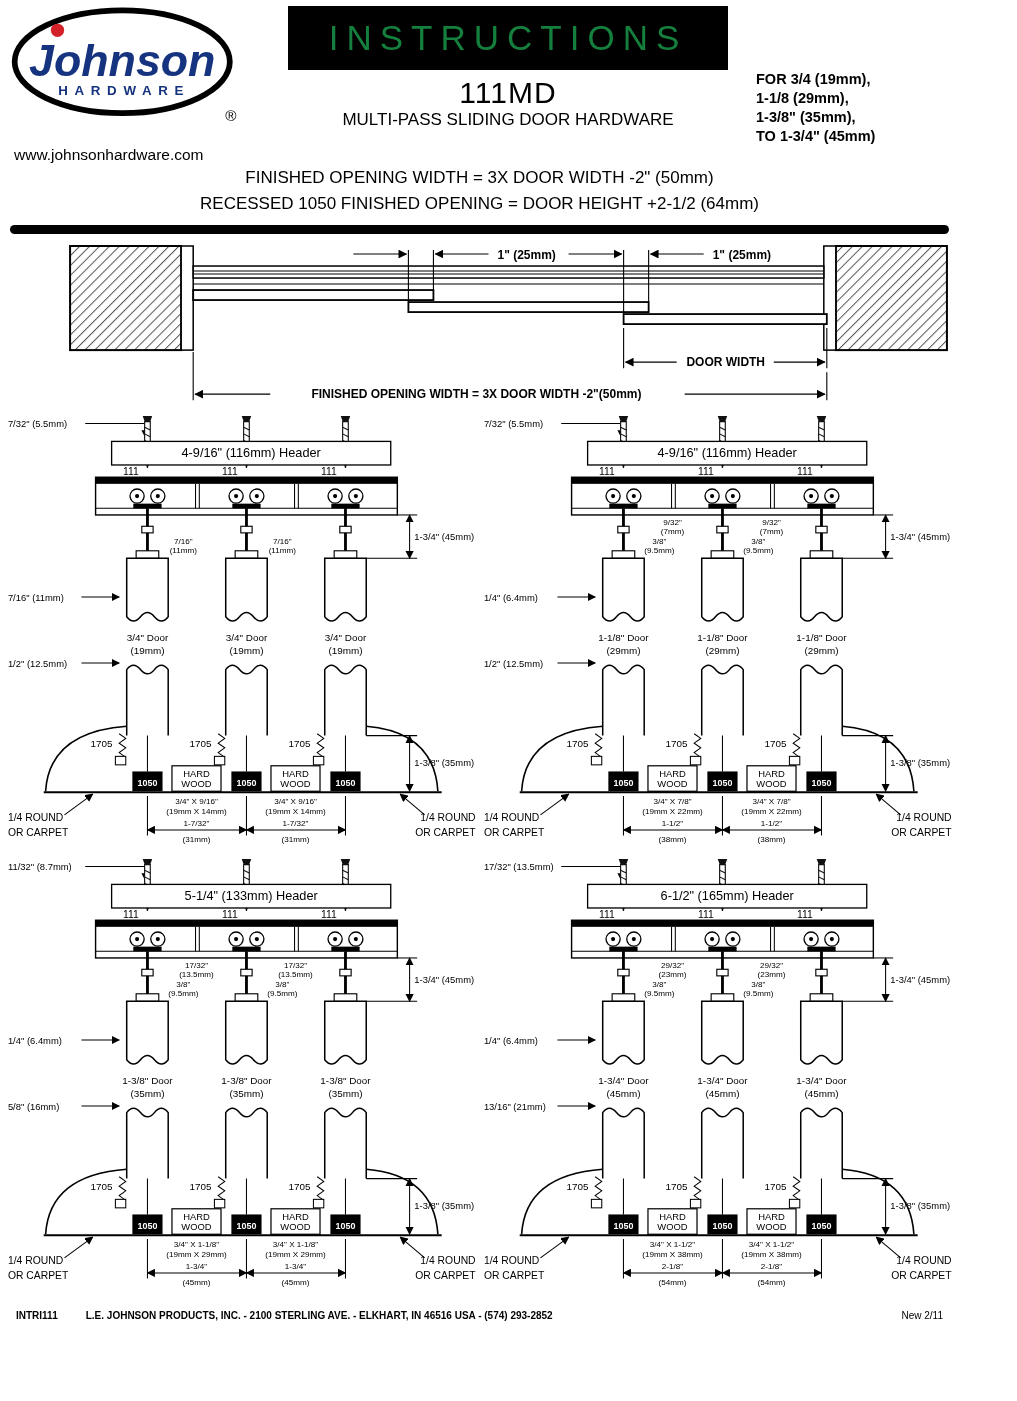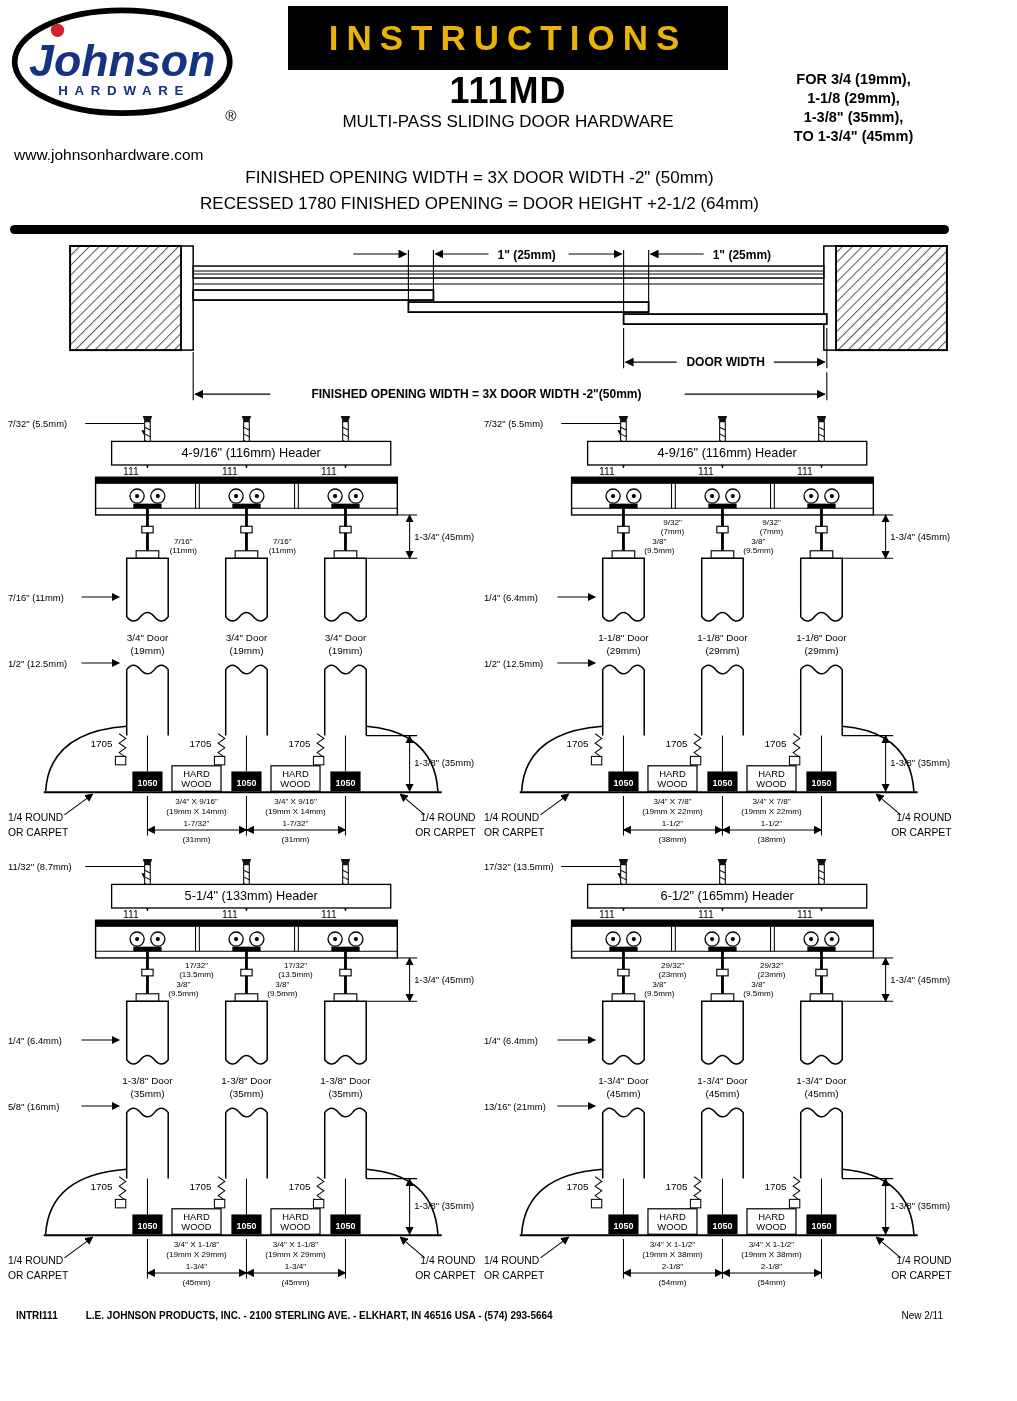--- a/index.html
+++ b/index.html
@@ -9,24 +9,24 @@
 
   
   .hdr{display:flex;align-items:flex-start;padding:2px 8px 0}
   .logo-col{width:252px;flex:0 0 auto}
   .logo{width:238px;height:120px;display:block}
   .logo-name{font-family:"Liberation Sans",sans-serif;font-style:italic;font-weight:700;font-size:47px;fill:#16337f;text-anchor:middle}
   .logo-sub{font-family:"Liberation Sans",sans-serif;font-weight:700;font-size:14px;fill:#16337f;letter-spacing:7px;text-anchor:middle}
   .logo-reg{font-size:16px;text-anchor:middle}
   .website{font-size:15.5px;margin-top:20px;padding-left:6px}
   .hdr-center{flex:1;text-align:center}
-  .banner{display:inline-block;background:#000;color:#eab308;font-weight:700;font-size:35px;letter-spacing:8px;padding:9px 38px;border:3px solid #000}
-  .model{font-size:36px;font-weight:700;margin-top:0;letter-spacing:1px}
+  .banner{display:inline-block;background:#000;color:#15803d;font-weight:400;font-size:35px;letter-spacing:8px;padding:9px 38px;border:3px solid #000}
+  .model{font-size:30px;font-weight:400;margin-top:6px;letter-spacing:1px}
   .sub0{font-size:17px;}
-  .for-box{width:195px;flex:0 0 auto;font-weight:700;font-size:14.5px;text-align:center;padding-top:64px;line-height:1.32}
+  .for-box{width:195px;flex:0 0 auto;font-weight:700;font-size:14.5px;padding-top:64px;line-height:1.32}
   .subs{text-align:center;font-size:17px;line-height:1.5;margin-top:1px}
   .black-bar{height:9px;background:#000;border-radius:5px;margin:9px 10px 4px}
 
   
   svg text{font-family:"Liberation Sans",sans-serif;fill:#000}
   .ln{stroke:#000;stroke-width:1.1;fill:none}
   .arc{stroke:#000;stroke-width:1.7;fill:none}
   .door{fill:#fff;stroke:#000;stroke-width:1.6}
   .doorbar{fill:#fff;stroke:#000;stroke-width:1.8}
   .mid{text-anchor:middle}.end{text-anchor:end}
@@ -85,21 +85,21 @@
     <div class="for-box">
       <div>FOR 3/4 (19mm),</div>
       <div>1-1/8 (29mm),</div>
       <div>1-3/8" (35mm),</div>
       <div>TO 1-3/4" (45mm)</div>
     </div>
   </header>
 
   <div class="subs">
     <div>FINISHED OPENING WIDTH = 3X DOOR WIDTH -2" (50mm)</div>
-    <div>RECESSED 1780 FINISHED OPENING = DOOR HEIGHT +2-1/2 (64mm)</div>
+    <div>RECESSED 1050 FINISHED OPENING = DOOR HEIGHT +2-1/2 (64mm)</div>
   </div>
 
   <div class="black-bar"></div>
 
   <svg class="plan" viewBox="0 0 1000 175">
     <g>
       <rect x="62" y="8" width="111" height="104" fill="url(#hatch)" stroke="#000" stroke-width="2"></rect>
       <rect x="173" y="8" width="12" height="104" fill="#fff" stroke="#000" stroke-width="1.5"></rect>
     </g>
     <g>
@@ -963,17 +963,17 @@
         <text x="498" y="431" class="t11 end">1/4 ROUND</text>
         <text x="498" y="446" class="t11 end">OR CARPET</text>
         <line x1="444" y1="424" x2="418" y2="402" class="ln" marker-end="url(#arr)"></line>
       </g>
     </svg>
   </div>
 </div>
 
   <footer>
     <span class="doc">INTRI111</span>
-    <span class="company">L.E. JOHNSON PRODUCTS, INC. - 2100 STERLING AVE. - ELKHART, IN 46516 USA - (574) 293-5664</span>
+    <span class="company">L.E. JOHNSON PRODUCTS, INC. - 2100 STERLING AVE. - ELKHART, IN 46516 USA - (574) 293-2852</span>
     <span class="rev">New 2/11</span>
   </footer>
 
 </div>
 
 </body></html>

